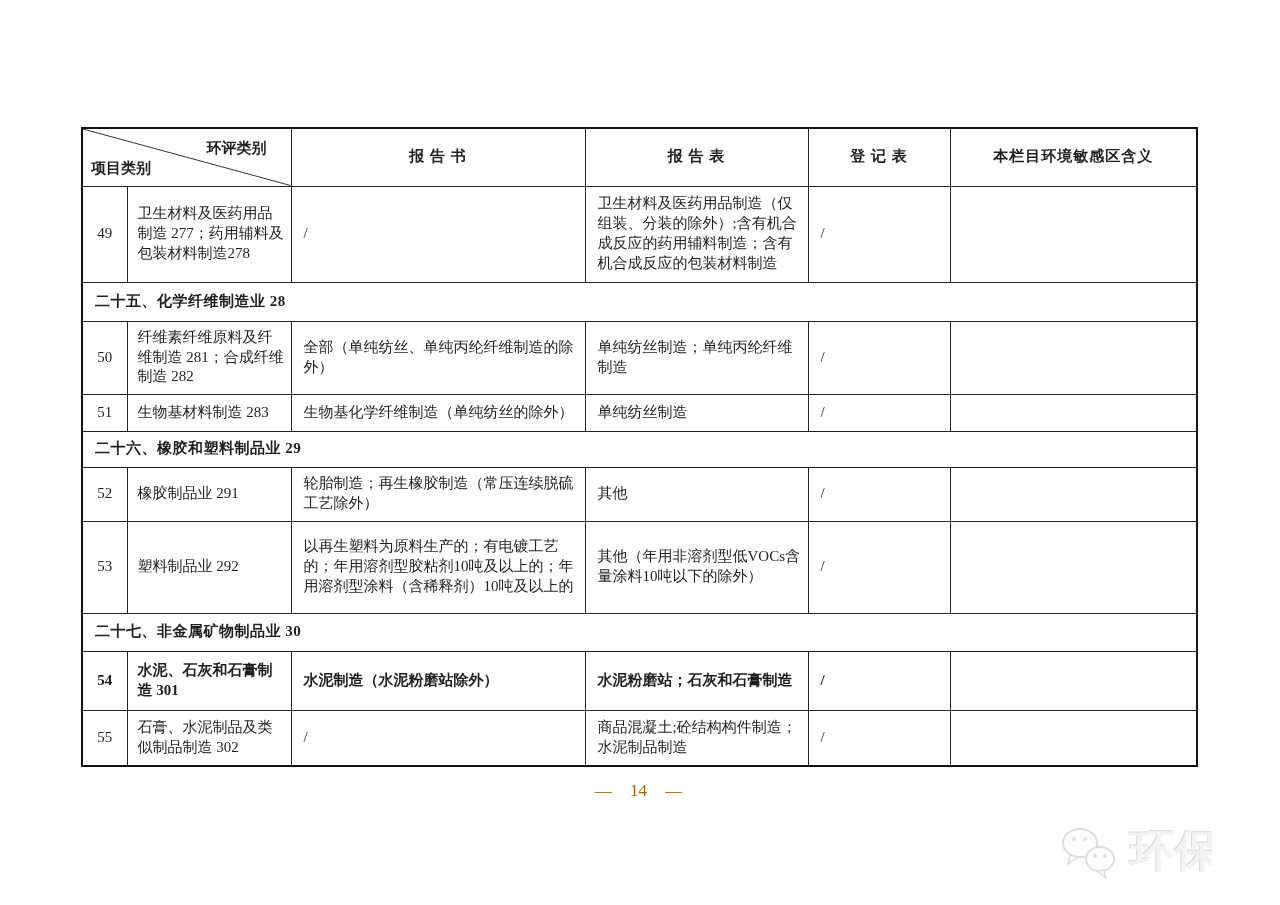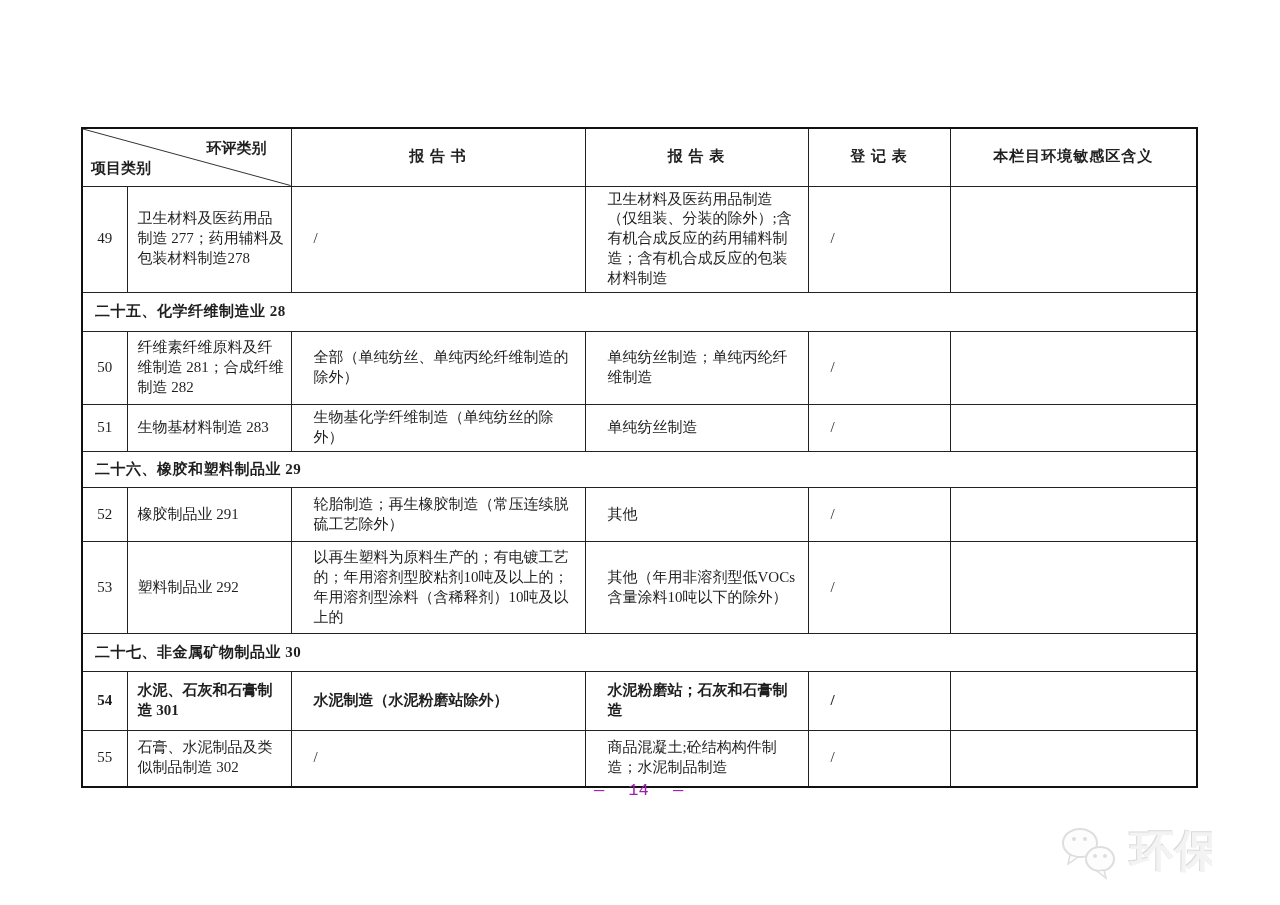--- a/index.html
+++ b/index.html
@@ -41,38 +41,37 @@
     position: relative;
     padding: 0;
     font-weight: bold;
     font-size: 16px;
   }
   th.diag svg { position: absolute; left: 0; top: 0; width: 100%; height: 100%; }
   .diag-top { position: absolute; top: 10px; right: 24px; }
   .diag-bottom { position: absolute; bottom: 7px; left: 8px; }
   td.num { text-align: center; padding: 2px; }
   td.cat { text-align: left; padding: 3px 5px 3px 10px; margin-left: 28px; }
-  td.body { text-align: left; padding: 3px 6px 3px 22px; }
+  td.body { text-align: left; padding: 3px 6px 3px 12px; }
   td.section-cell {
     font-weight: bold;
     font-size: 16px;
     text-align: left;
     padding-left: 12px;
     letter-spacing: 0.5px;
   }
   .page-number {
     position: absolute;
     left: 81px;
     top: 781px;
     width: 1115px;
     text-align: center;
     font-size: 17px;
-    color: #a21caf;
+    color: #a16207;
     word-spacing: 14px;
-    font-family: Liberation Mono, monospace;
   }
   .watermark {
     position: absolute;
     left: 1058px;
     top: 822px;
     display: flex;
     align-items: center;
     gap: 10px;
   }
   .watermark-text {

